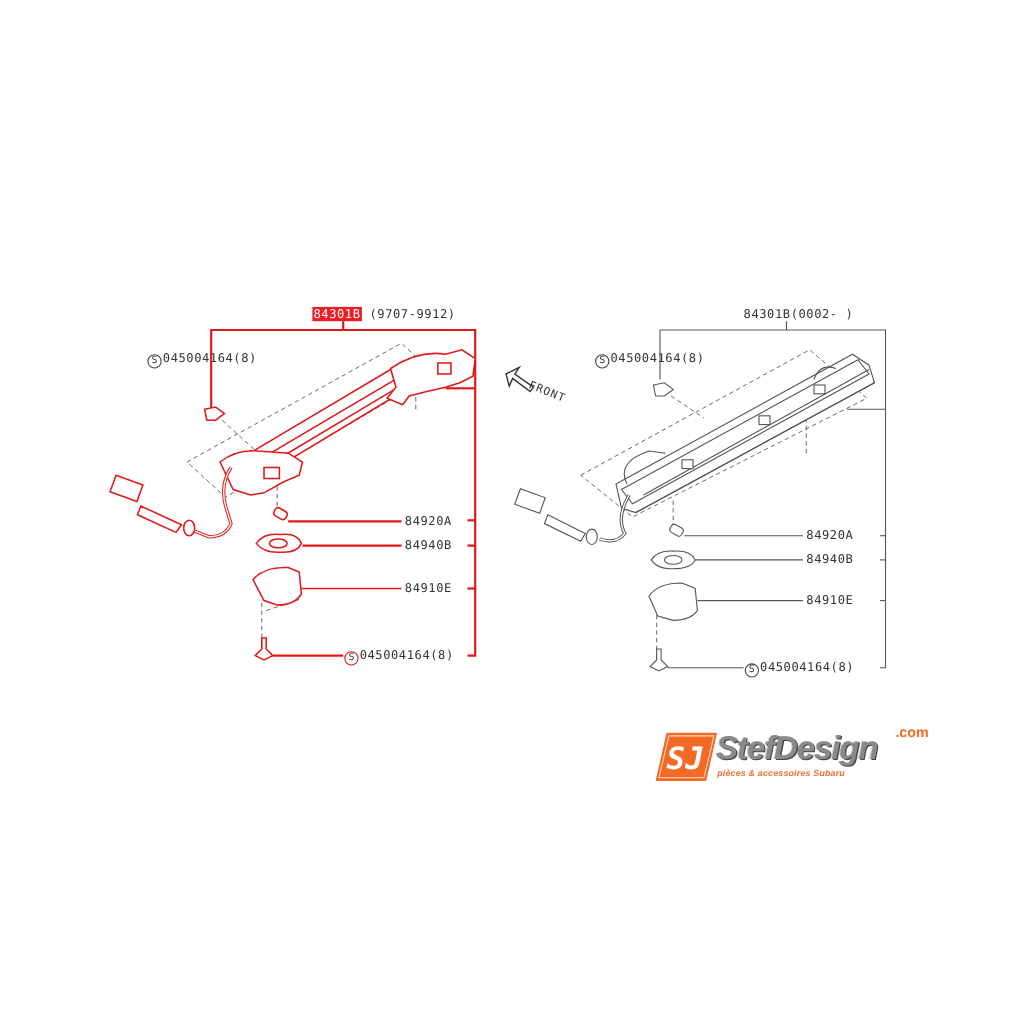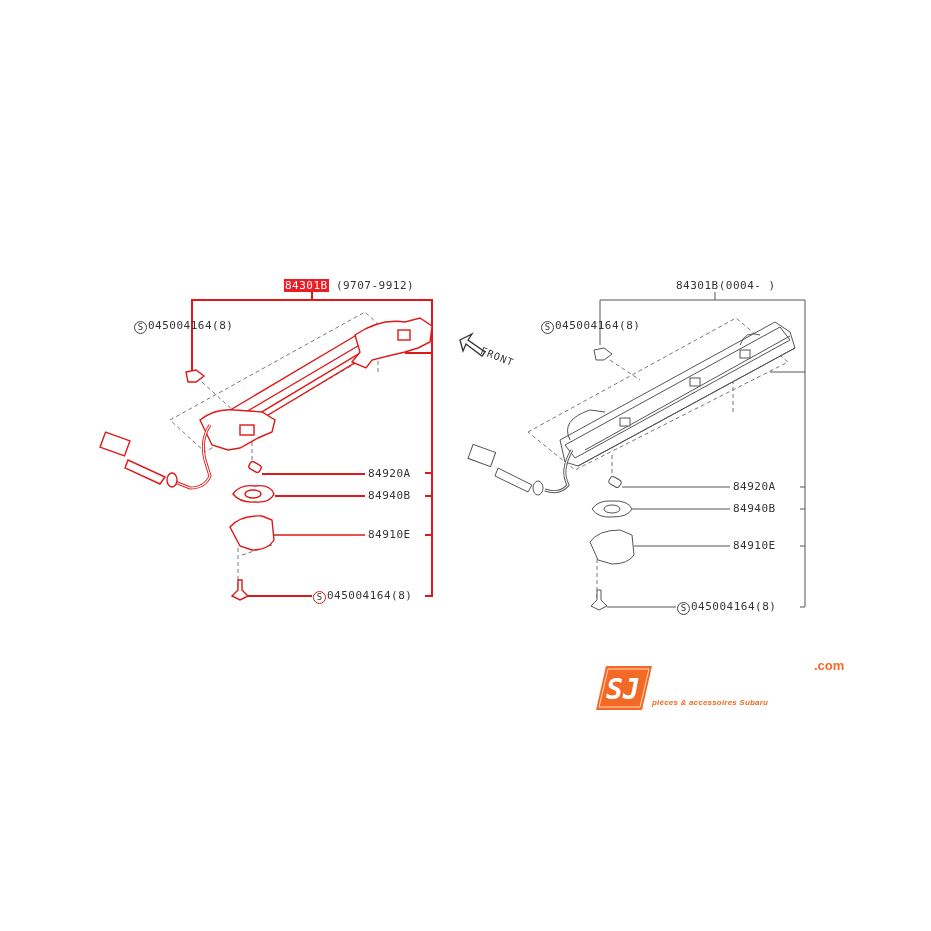--- a/index.html
+++ b/index.html
@@ -138,35 +138,36 @@
 <div class="lbl" style="left:368px; top:529px;"><span>84910E</span></div>
 <div class="lbl" style="left:313px; top:590px;">
   <span class="sym red">S</span><span>045004164(8)</span>
 </div>
 
 
 <div class="front">FRONT</div>
 
 
 <div class="lbl" style="left:676px; top:280px;">
-  <span>84301B</span><span>(0004-    )</span>
+  <span>84301B</span><span>(0002-    )</span>
 </div>
 <div class="lbl" style="left:541px; top:320px;">
   <span class="sym">S</span><span>045004164(8)</span>
 </div>
 <div class="lbl" style="left:733px; top:481px;"><span>84920A</span></div>
 <div class="lbl" style="left:733px; top:503px;"><span>84940B</span></div>
 <div class="lbl" style="left:733px; top:540px;"><span>84910E</span></div>
 <div class="lbl" style="left:677px; top:601px;">
   <span class="sym">S</span><span>045004164(8)</span>
 </div>
 
 
 <div class="logo">
   <svg width="56" height="44" viewBox="0 0 56 44" style="position:absolute;left:0;top:2px;">
     <polygon points="10,0 56,0 46,44 0,44" fill="#f26a25"></polygon>
     <polygon points="12,3 53,3 44,41 3,41" fill="none" stroke="#ffd7c0" stroke-width="1"></polygon>
     <text x="10" y="33" font-family="Liberation Sans, sans-serif" font-weight="bold" font-style="italic" font-size="28" fill="#ffffff">SJ</text>
   </svg>
+  <div class="logo-word">StefDesign</div>
   <div class="logo-com">.com</div>
   <div class="logo-tag">pièces &amp; accessoires Subaru</div>
 </div>
 </div>
 
 </body></html>

